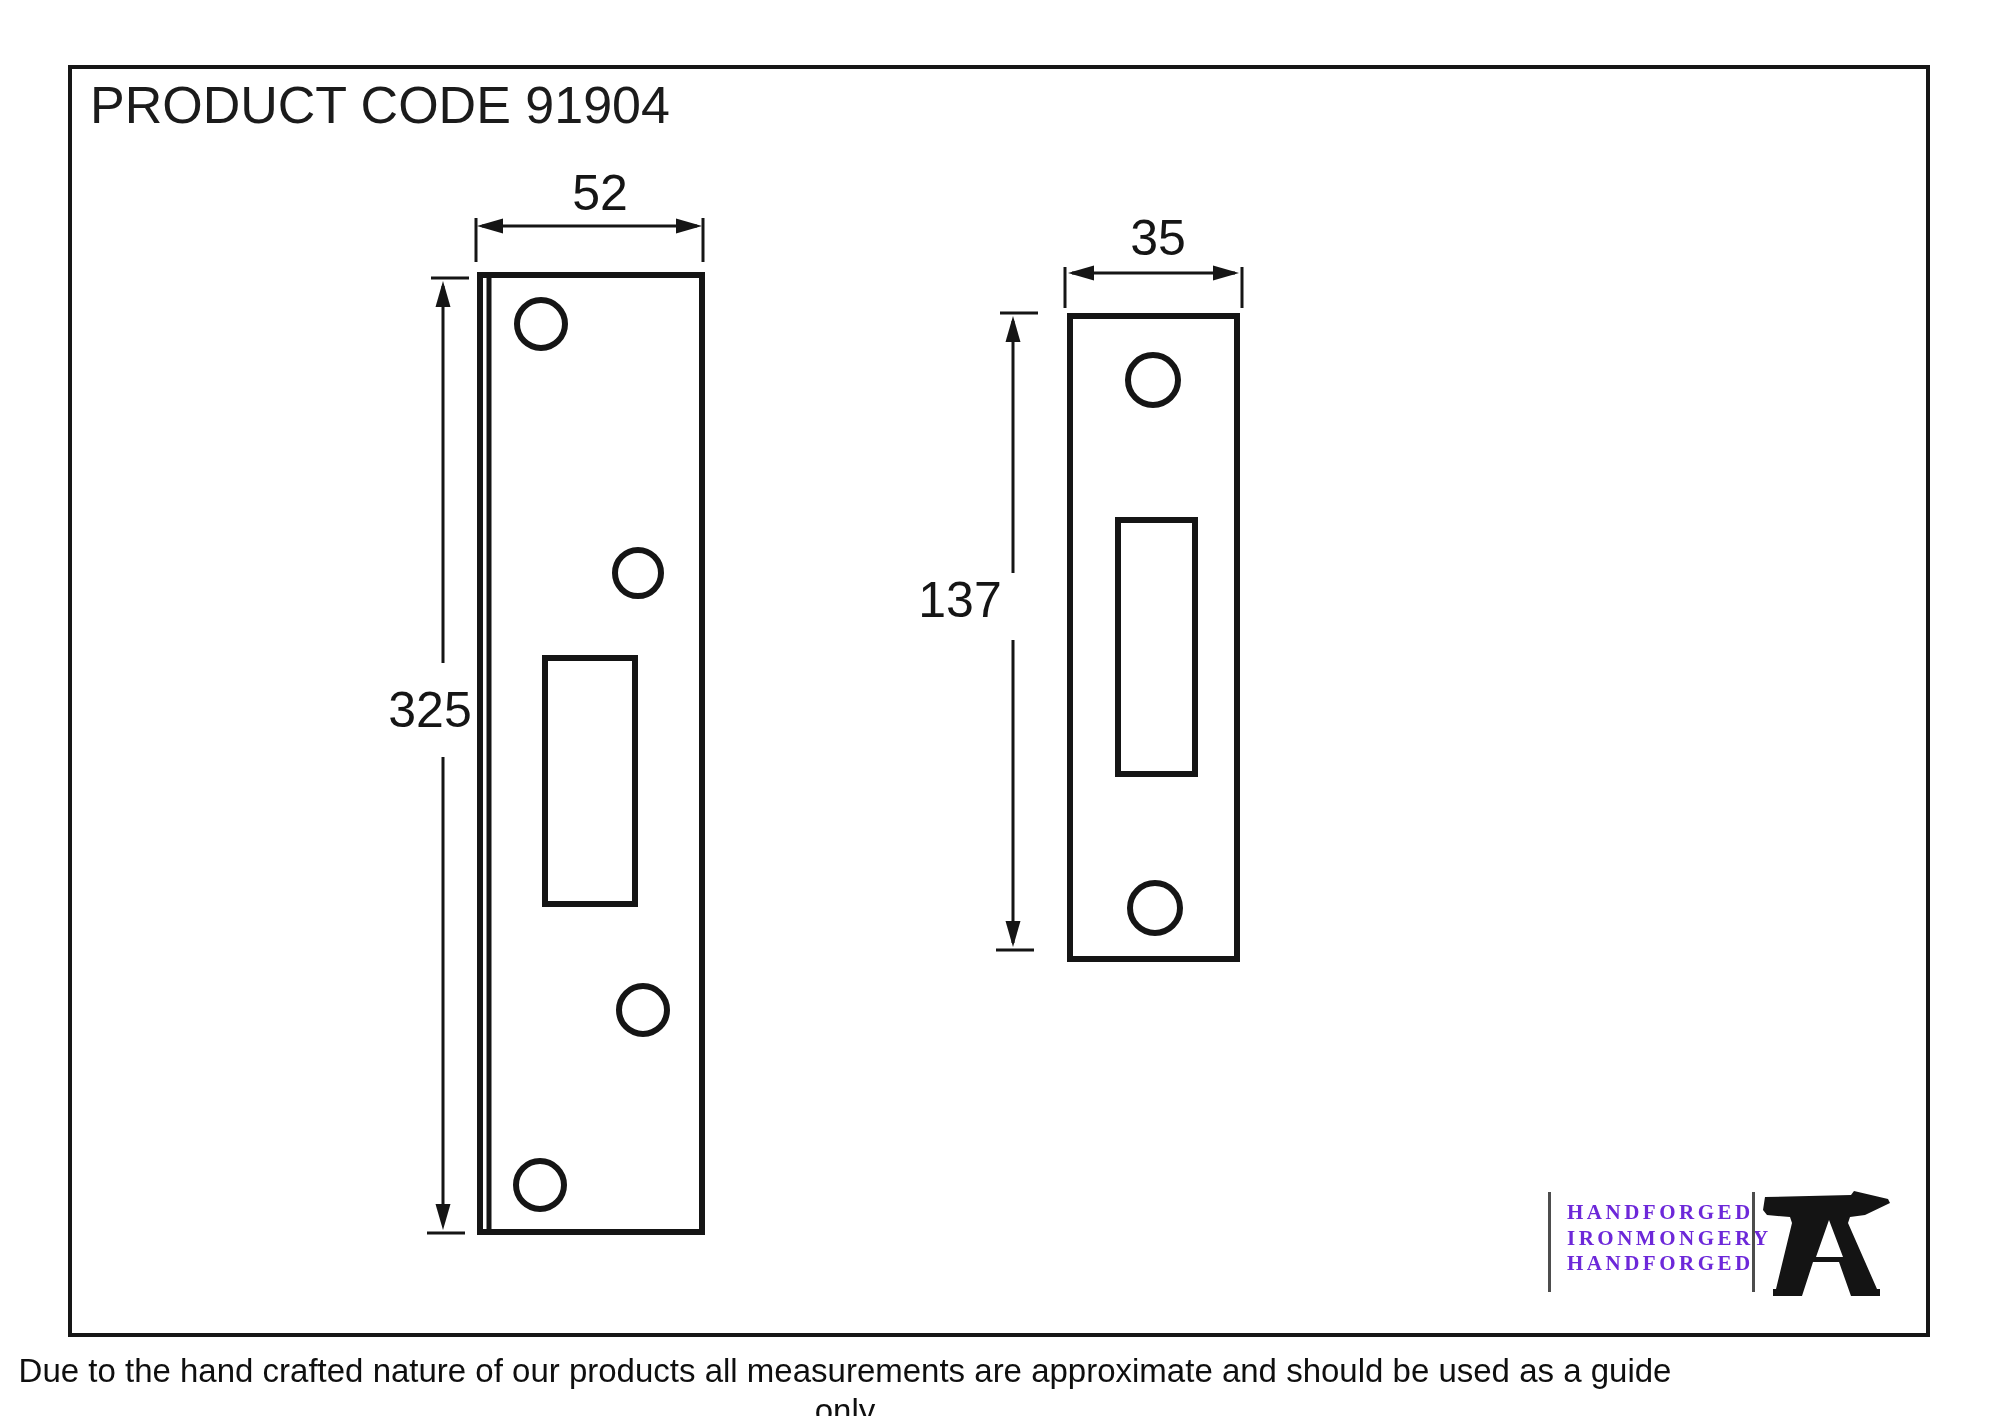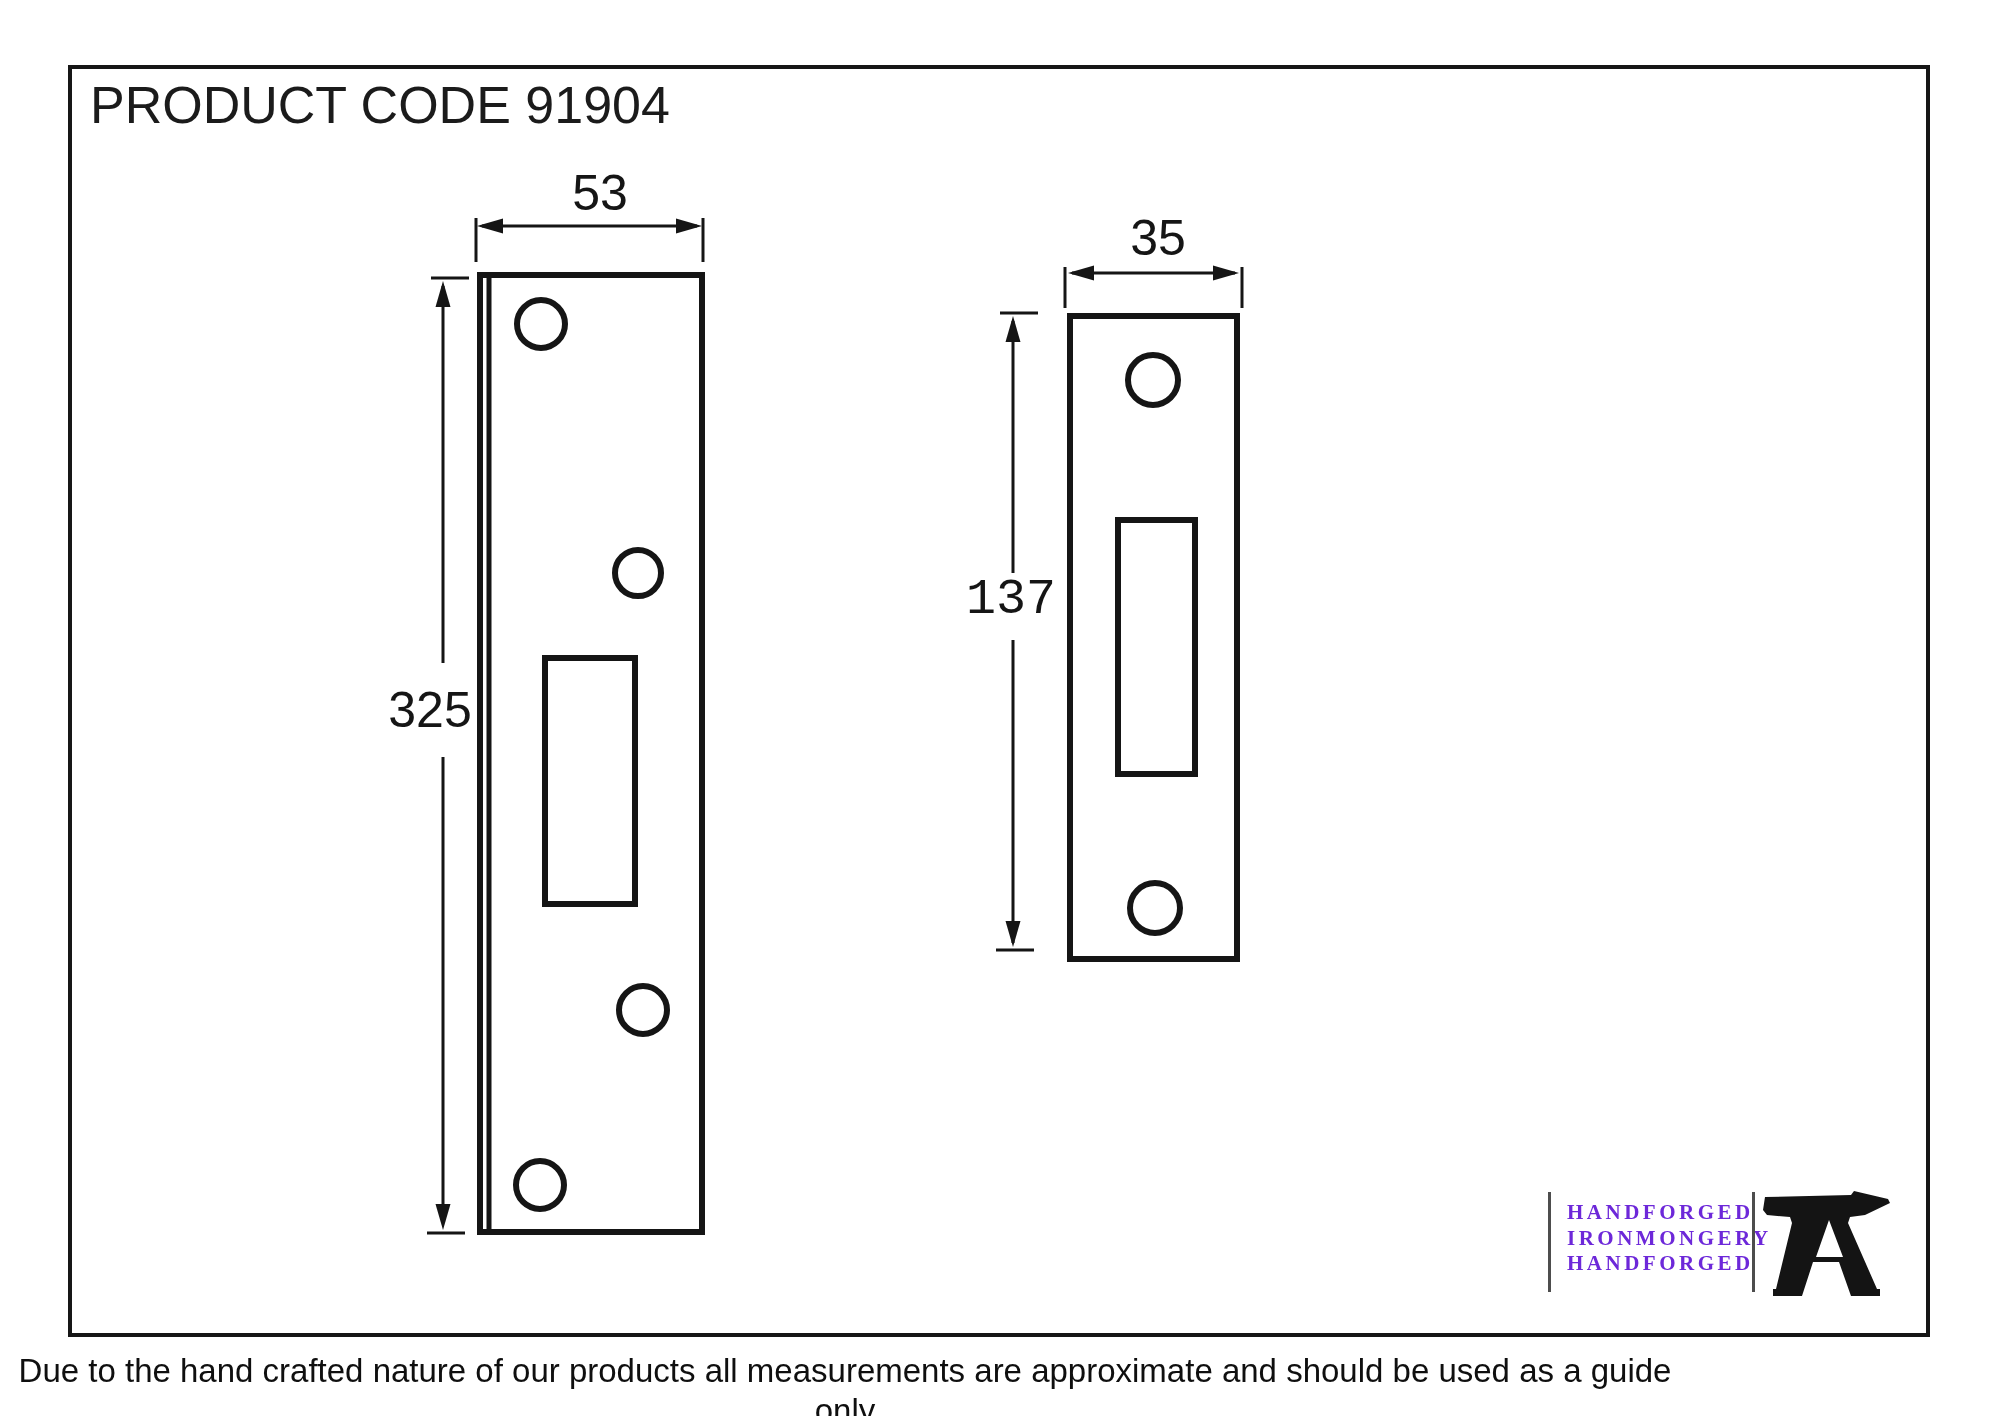--- a/index.html
+++ b/index.html
@@ -153,24 +153,24 @@
     <g stroke="#151515">
       <line x1="1000" y1="313" x2="1038" y2="313" stroke-width="3"></line>
       <line x1="996" y1="950" x2="1034" y2="950" stroke-width="3"></line>
       <line x1="1013" y1="321" x2="1013" y2="573" stroke-width="3"></line>
       <line x1="1013" y1="640" x2="1013" y2="943" stroke-width="3"></line>
       <polygon points="1013,316 1005.5,342 1020.5,342" fill="#151515" stroke="none"></polygon>
       <polygon points="1013,947 1005.5,921 1020.5,921" fill="#151515" stroke="none"></polygon>
     </g>
   </svg>
 
-  <span class="dim-label" style="left:600px; top:167px;">53</span>
+  <span class="dim-label" style="left:600px; top:167px;">52</span>
   <span class="dim-label" style="left:430px; top:684px;">325</span>
   <span class="dim-label" style="left:1158px; top:212px;">35</span>
-  <span class="dim-label" style="left:1011px; top:574px;font-family:Liberation Mono, monospace;">137</span>
+  <span class="dim-label" style="left:960px; top:574px;">137</span>
 
   <div class="logo">
     <div class="logo-bar left"></div>
     <div class="logo-text">
       <div>HANDFORGED</div>
       <div>IRONMONGERY</div>
       <div>HANDFORGED</div>
     </div>
     <div class="logo-bar mid"></div>
     <svg class="anvil" width="150" height="130" viewBox="0 0 150 130">

